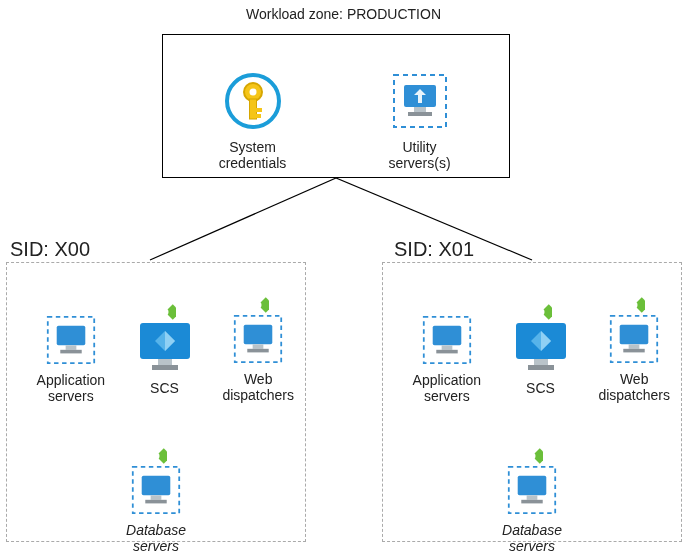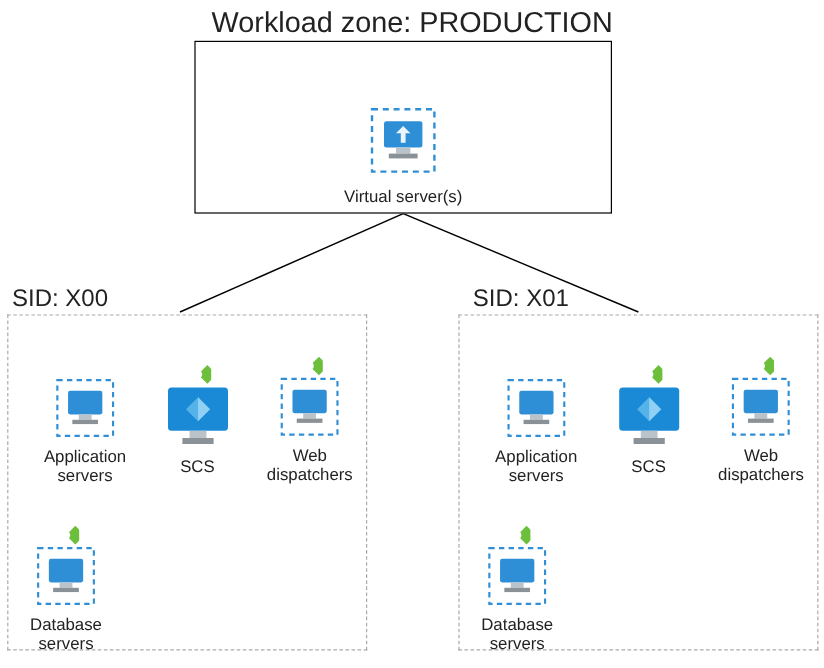--- a/index.html
+++ b/index.html
@@ -10,21 +10,21 @@
     width: 687px;
     height: 557px;
     position: relative;
     background: #fff;
   }
   .title {
     position: absolute;
     top: 6px;
     left: 0; right: 0;
     text-align: center;
-    font-size: 24px;
+    font-size: 14px;
   }
   .prod-box {
     position: absolute;
     top: 34px;
     left: 162px;
     width: 348px;
     height: 144px;
     border: 1.5px solid #000;
     display: flex;
     justify-content: space-around;
@@ -70,23 +70,25 @@
   .row1 {
     position: absolute;
     top: 30px;
     left: 17px; right: 0;
     display: flex;
     justify-content: space-around;
     align-items: center;
   }
   .row2 {
     position: absolute;
-    top: 172px;
+    top: 182px;
     left: 0; right: 0;
     display: flex;
+    justify-content: center;
+    font-style: italic;
   }
   .badge-row {
     display: flex;
     justify-content: center;
     margin-bottom: -2px;
   }
   .col {
     display:flex;
     flex-direction:column;
     align-items:center;
@@ -95,32 +97,45 @@
   }
   .col .item-label { font-size: 14px; line-height:1.15; margin-top:4px;}
 </style>
 </head>
 <body>
 
 <div class="title">Workload zone: PRODUCTION</div>
 
 <div class="prod-box">
 
+  <div class="item">
+    <div class="icon-wrap">
+      <svg width="58" height="58" viewBox="0 0 58 58">
+        <circle cx="29" cy="29" r="26" fill="none" stroke="#1b9dd9" stroke-width="4"></circle>
+        <circle cx="29" cy="20" r="9" fill="#f5c518" stroke="#d6a600" stroke-width="2"></circle>
+        <circle cx="29" cy="20" r="3.5" fill="#fff"></circle>
+        <rect x="25.5" y="27" width="7" height="20" fill="#f5c518" stroke="#d6a600" stroke-width="1"></rect>
+        <rect x="32" y="36" width="6" height="4" fill="#f5c518"></rect>
+        <rect x="32" y="42" width="5" height="4" fill="#f5c518"></rect>
+      </svg>
+    </div>
+    <div class="item-label">System credentials</div>
+  </div>
 
   <div class="item">
     <div class="icon-wrap">
       <svg width="56" height="56" viewBox="0 0 56 56">
         <rect x="2" y="2" width="52" height="52" fill="none" stroke="#2f8fd6" stroke-width="2" stroke-dasharray="5 4"></rect>
         <rect x="12" y="12" width="32" height="22" rx="2" fill="#2f8fd6"></rect>
         <rect x="22" y="34" width="12" height="5" fill="#b9c3c9"></rect>
         <rect x="16" y="39" width="24" height="4" fill="#8a9298"></rect>
         <path d="M28 16 L34 22 L30 22 L30 30 L26 30 L26 22 L22 22 Z" fill="#ffffff" opacity="0.9"></path>
       </svg>
     </div>
-    <div class="item-label">Virtual server(s)</div>
+    <div class="item-label">Utility servers(s)</div>
   </div>
 </div>
 
 <svg class="connectors">
   <line x1="336" y1="0" x2="150" y2="82" stroke="#000" stroke-width="1.2"></line>
   <line x1="336" y1="0" x2="532" y2="82" stroke="#000" stroke-width="1.2"></line>
 </svg>
 
 <div class="sid-label" style="top:238px; left:10px;">SID: X00</div>
 <div class="sid-label" style="top:238px; left:394px;">SID: X01</div>

